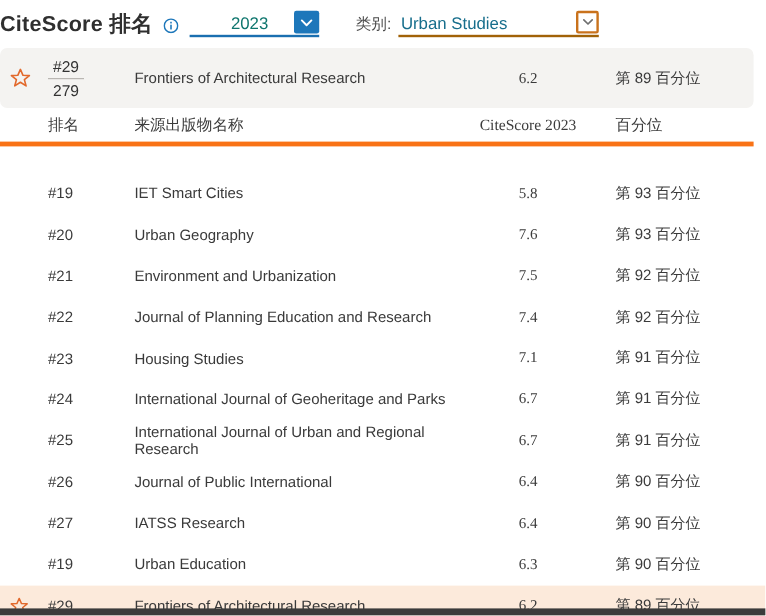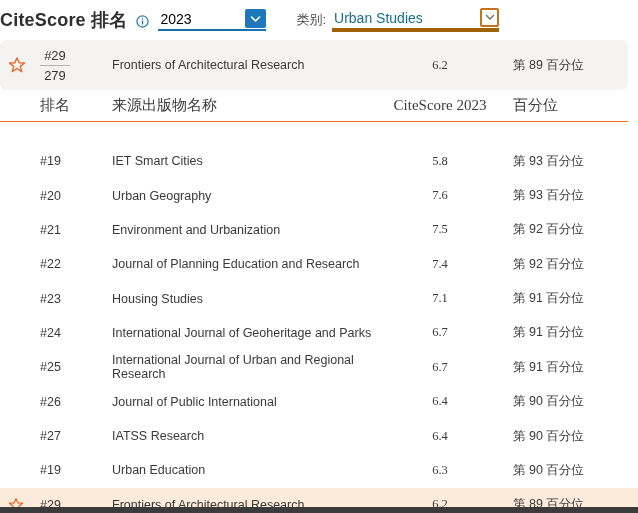--- a/index.html
+++ b/index.html
@@ -9,45 +9,45 @@
     background:#ffffff; color:#3a3a3a; overflow:hidden; position:relative;
   }
 
   
   .topbar { height:40px; display:flex; align-items:center; background:#fff; }
   .page-title { font-size:18px; font-weight:600; color:#2f2f2f; letter-spacing:.2px; }
   .info-icon { margin-left:9px; margin-top:2px; width:13px; height:13px; flex:0 0 auto; cursor:pointer; }
 
   .dd { display:flex; align-items:flex-end; justify-content:space-between; cursor:pointer; }
   .dd-year { margin-left:9px; width:108px; border-bottom:2px solid #1a6fb0; padding-bottom:1px; }
-  .dd-year .dd-value { font-size:14px; color:#000000; padding-left:2px; line-height:18px; }
+  .dd-year .dd-value { font-size:14px; color:#0f766e; padding-left:2px; line-height:18px;margin-left:32px; }
   .dd-year .dd-btn { width:21px; height:19px; background:#1d77ba; border:none; border-radius:2px;
      display:flex; align-items:center; justify-content:center; cursor:pointer; }
 
   .cat-label { margin-left:30px; font-size:13px; color:#4a4a4a; }
-  .dd-cat { margin-left:6px; width:167px; border-bottom:4px solid #a16207; padding-bottom:1px; }
+  .dd-cat { margin-left:6px; width:167px; border-bottom:2px solid #a16207; padding-bottom:1px; }
   .dd-cat .dd-value { font-size:14px; color:#176e8c; padding-left:2px; line-height:18px; }
   .dd-cat .dd-btn { width:19px; height:19px; background:#fff; border:2px solid #c9721c; border-radius:2px;
      display:flex; align-items:center; justify-content:center; cursor:pointer; }
 
   
   .grid { display:grid; grid-template-columns:32px 72px 286px 100px 148px; align-items:center; }
   .cell-star { padding-left:8px; display:flex; align-items:center; }
   .cell-rank { padding-left:8px; }
   .cell-title { padding-left:8px; }
   .cell-score { text-align:center;font-family:Liberation Serif, serif; }
   .cell-pct { padding-left:23px; }
 
   
   .pinned { height:50px; background:#f4f3f1; margin-right:10px; font-size:12.5px; color:#3a3a3a;border-radius:6px; }
   .fraction { display:inline-block; min-width:30px; text-align:center; font-size:13px; color:#333; }
   .fraction .frac-line { border-top:1px solid #b9b6b2; margin:2px 0; }
 
   
-  .thead { height:32px; font-size:15px; color:#3c3c3c; border-bottom:1px solid #f97316; margin-right:10px; background:#fff; }
+  .thead { height:32px; font-size:13px; color:#3c3c3c; border-bottom:4px solid #f97316; margin-right:10px; background:#fff; }
 
   
   .rows { height:378px; overflow:hidden;margin-top:22px; }
   .row { height:34.36px; font-size:12.5px; color:#3a3a3a; cursor:pointer; }
   .row.highlight { background:#fceadb; }
 
   .star-svg { width:18px; height:18px; display:block; cursor:pointer; }
   .row .star-svg { width:16px; height:16px; }
 
   

